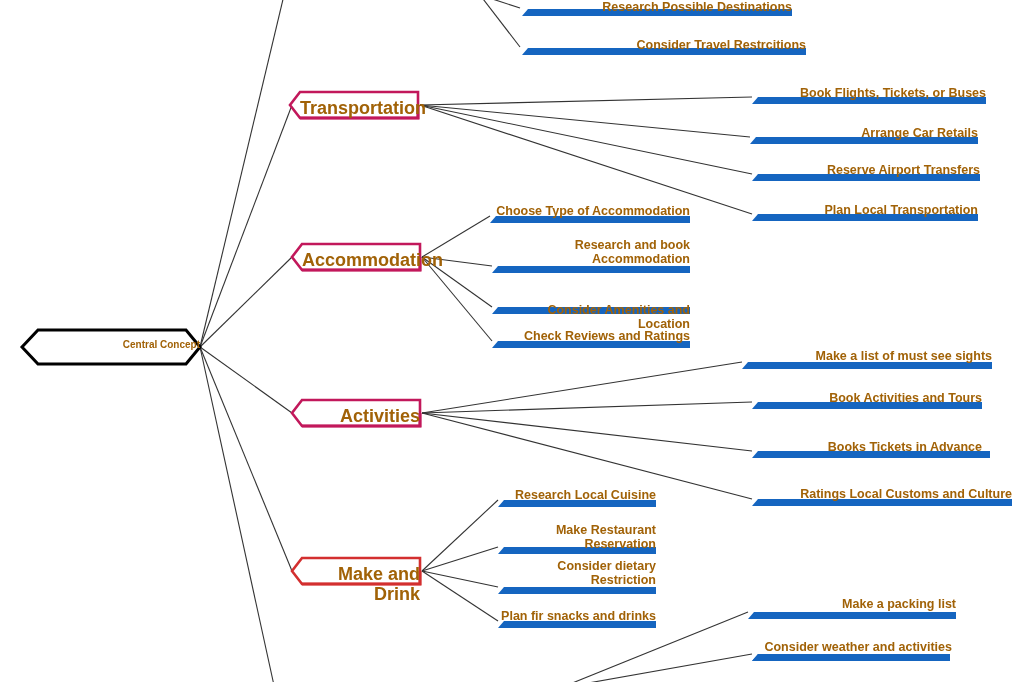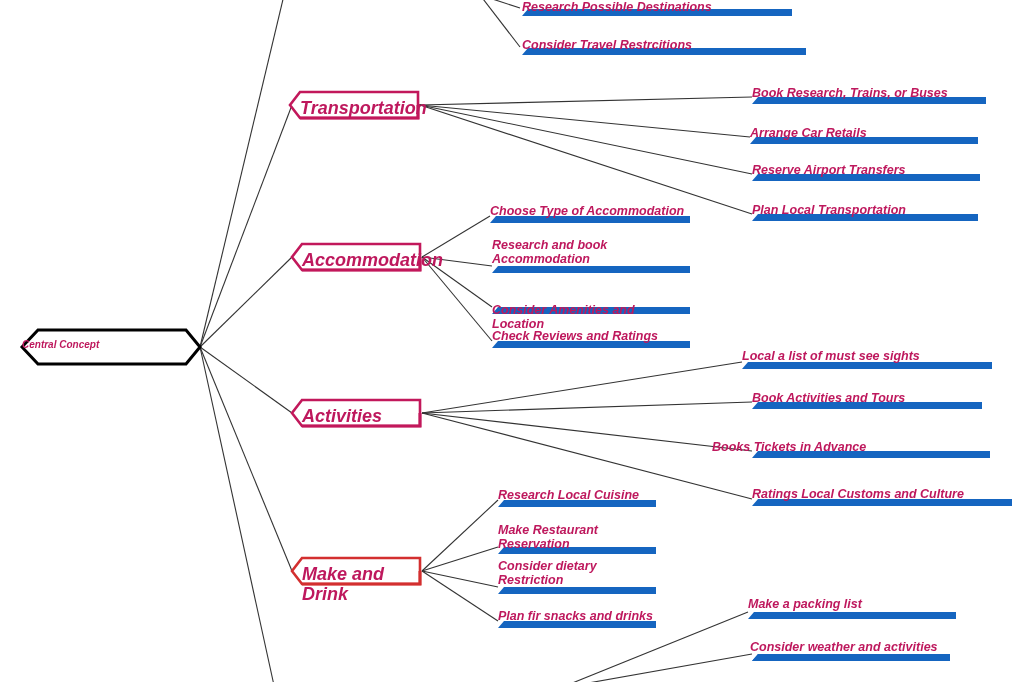--- a/index.html
+++ b/index.html
@@ -7,26 +7,25 @@
     width:1024px;height:682px;
     background:#ffffff;
     font-family:"Liberation Sans", sans-serif;
     overflow:hidden;
     position:relative;
   }
   #mindmap{position:absolute;left:0;top:0;width:1024px;height:682px;}
   .node-label{
     position:absolute;
     font-weight:bold;
-    color:#be185d;
-    text-align:left;
+    color:#a16207;
+    text-align:right;
     line-height:1.12;
     white-space:pre-line;
     pointer-events:none;
-    font-style:italic;
   }
   .central-label{font-size:10px;}
   .branch-label{font-size:18px;}
   .leaf-label{font-size:12.5px;}
 </style>
 </head>
 <body>
 
 <svg id="mindmap" viewBox="0 0 1024 682">
 
@@ -130,37 +129,37 @@
     <polygon points="22,347 38,330 186,330 200,347 186,364 38,364" fill="#ffffff" stroke="#000000" stroke-width="3"></polygon>
   </g>
 </svg>
 
 <div class="node-label central-label" style="left:22px;top:339px;width:178px;">Central Concept</div>
 
 <div class="node-label leaf-label" style="left:522px;top:0px;width:270px;">Research Possible Destinations</div>
 <div class="node-label leaf-label" style="left:522px;top:38px;width:284px;">Consider Travel Restrcitions</div>
 
 <div class="node-label branch-label" style="left:300px;top:98px;width:118px;">Transportation</div>
-<div class="node-label leaf-label" style="left:752px;top:86px;width:234px;">Book Research, Trains, or Buses</div>
+<div class="node-label leaf-label" style="left:752px;top:86px;width:234px;">Book Flights, Tickets, or Buses</div>
 <div class="node-label leaf-label" style="left:750px;top:126px;width:228px;">Arrange Car Retails</div>
 <div class="node-label leaf-label" style="left:752px;top:163px;width:228px;">Reserve Airport Transfers</div>
 <div class="node-label leaf-label" style="left:752px;top:203px;width:226px;">Plan Local Transportation</div>
 
 <div class="node-label branch-label" style="left:302px;top:250px;width:118px;">Accommodation</div>
 <div class="node-label leaf-label" style="left:490px;top:204px;width:200px;">Choose Type of Accommodation</div>
 <div class="node-label leaf-label" style="left:492px;top:238px;width:198px;">Research and book
 Accommodation</div>
 <div class="node-label leaf-label" style="left:492px;top:279px;width:198px;margin-top:24px;">Consider Amenities and
 Location</div>
 <div class="node-label leaf-label" style="left:492px;top:329px;width:198px;">Check Reviews and Ratings</div>
 
 <div class="node-label branch-label" style="left:302px;top:406px;width:118px;">Activities</div>
-<div class="node-label leaf-label" style="left:742px;top:349px;width:250px;">Local a list of must see sights</div>
+<div class="node-label leaf-label" style="left:742px;top:349px;width:250px;">Make a list of must see sights</div>
 <div class="node-label leaf-label" style="left:752px;top:391px;width:230px;">Book Activities and Tours</div>
-<div class="node-label leaf-label" style="left:712px;top:440px;width:238px;">Books Tickets in Advance</div>
+<div class="node-label leaf-label" style="left:744px;top:440px;width:238px;">Books Tickets in Advance</div>
 <div class="node-label leaf-label" style="left:752px;top:487px;width:260px;">Ratings Local Customs and Culture</div>
 
 <div class="node-label branch-label" style="left:302px;top:564px;width:118px;">Make and Drink</div>
 <div class="node-label leaf-label" style="left:498px;top:488px;width:158px;">Research Local Cuisine</div>
 <div class="node-label leaf-label" style="left:498px;top:523px;width:158px;">Make Restaurant
 Reservation</div>
 <div class="node-label leaf-label" style="left:498px;top:559px;width:158px;">Consider dietary
 Restriction</div>
 <div class="node-label leaf-label" style="left:498px;top:609px;width:158px;">Plan fir snacks and drinks</div>
 

